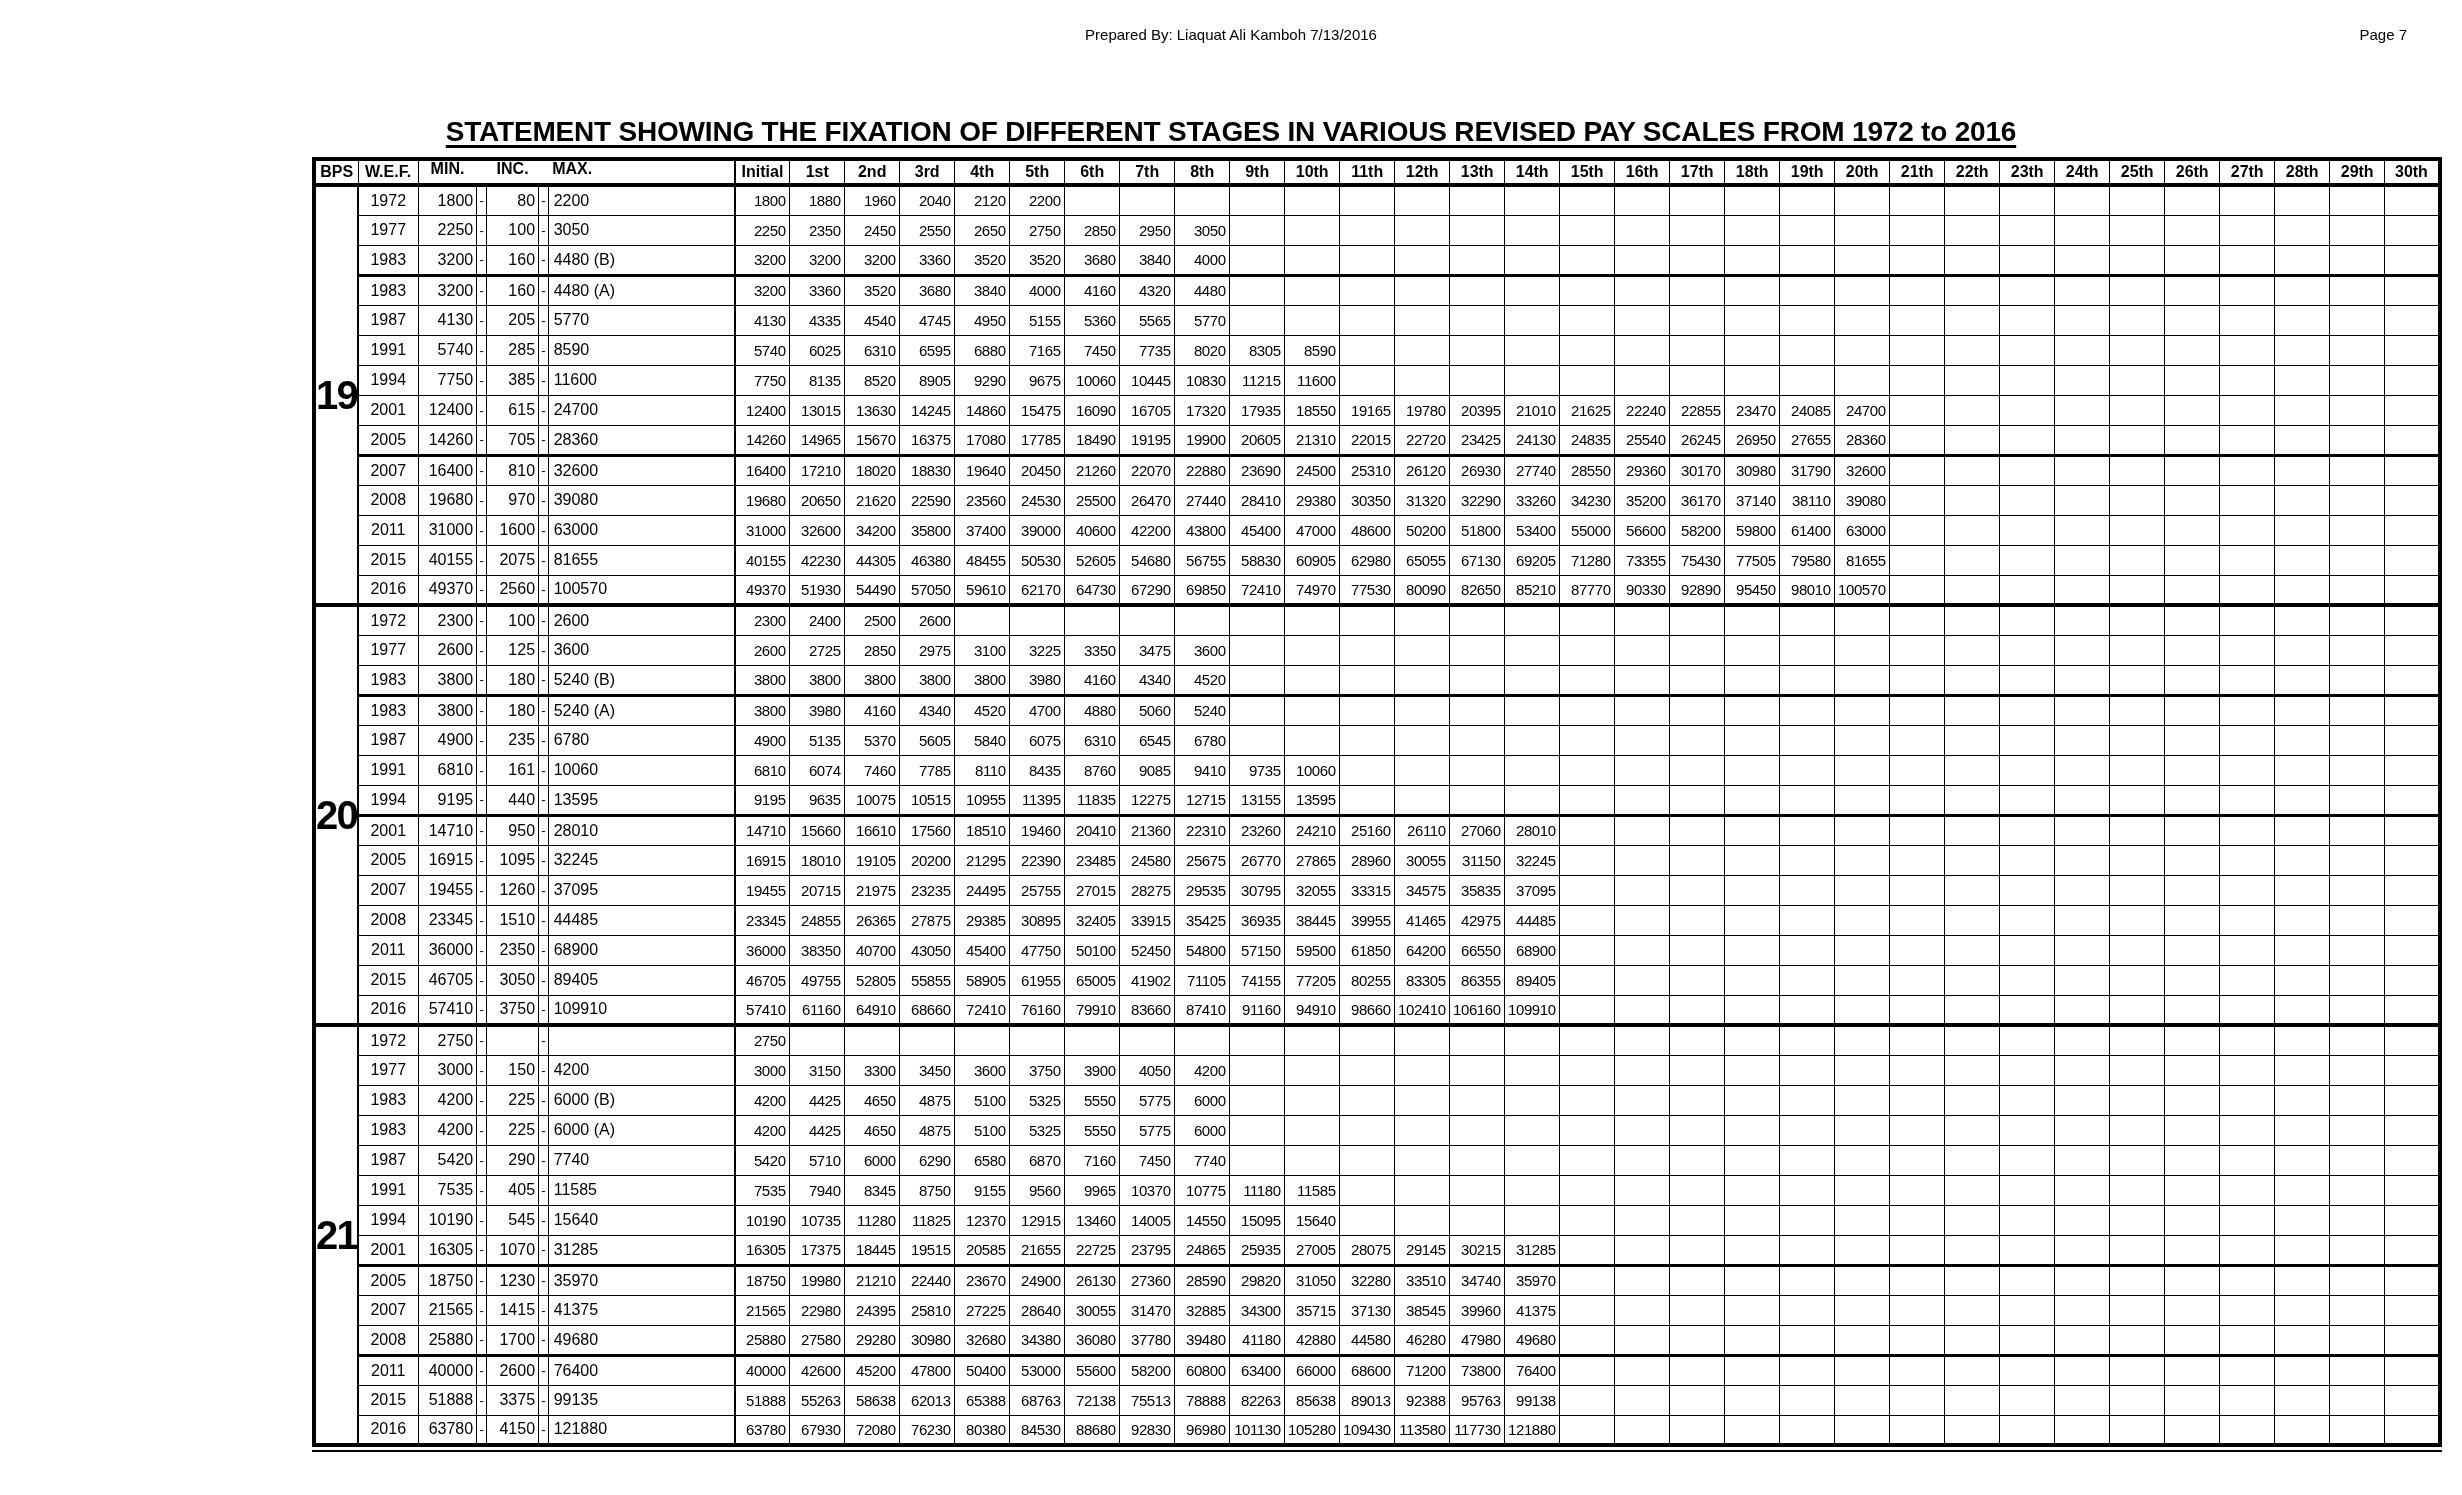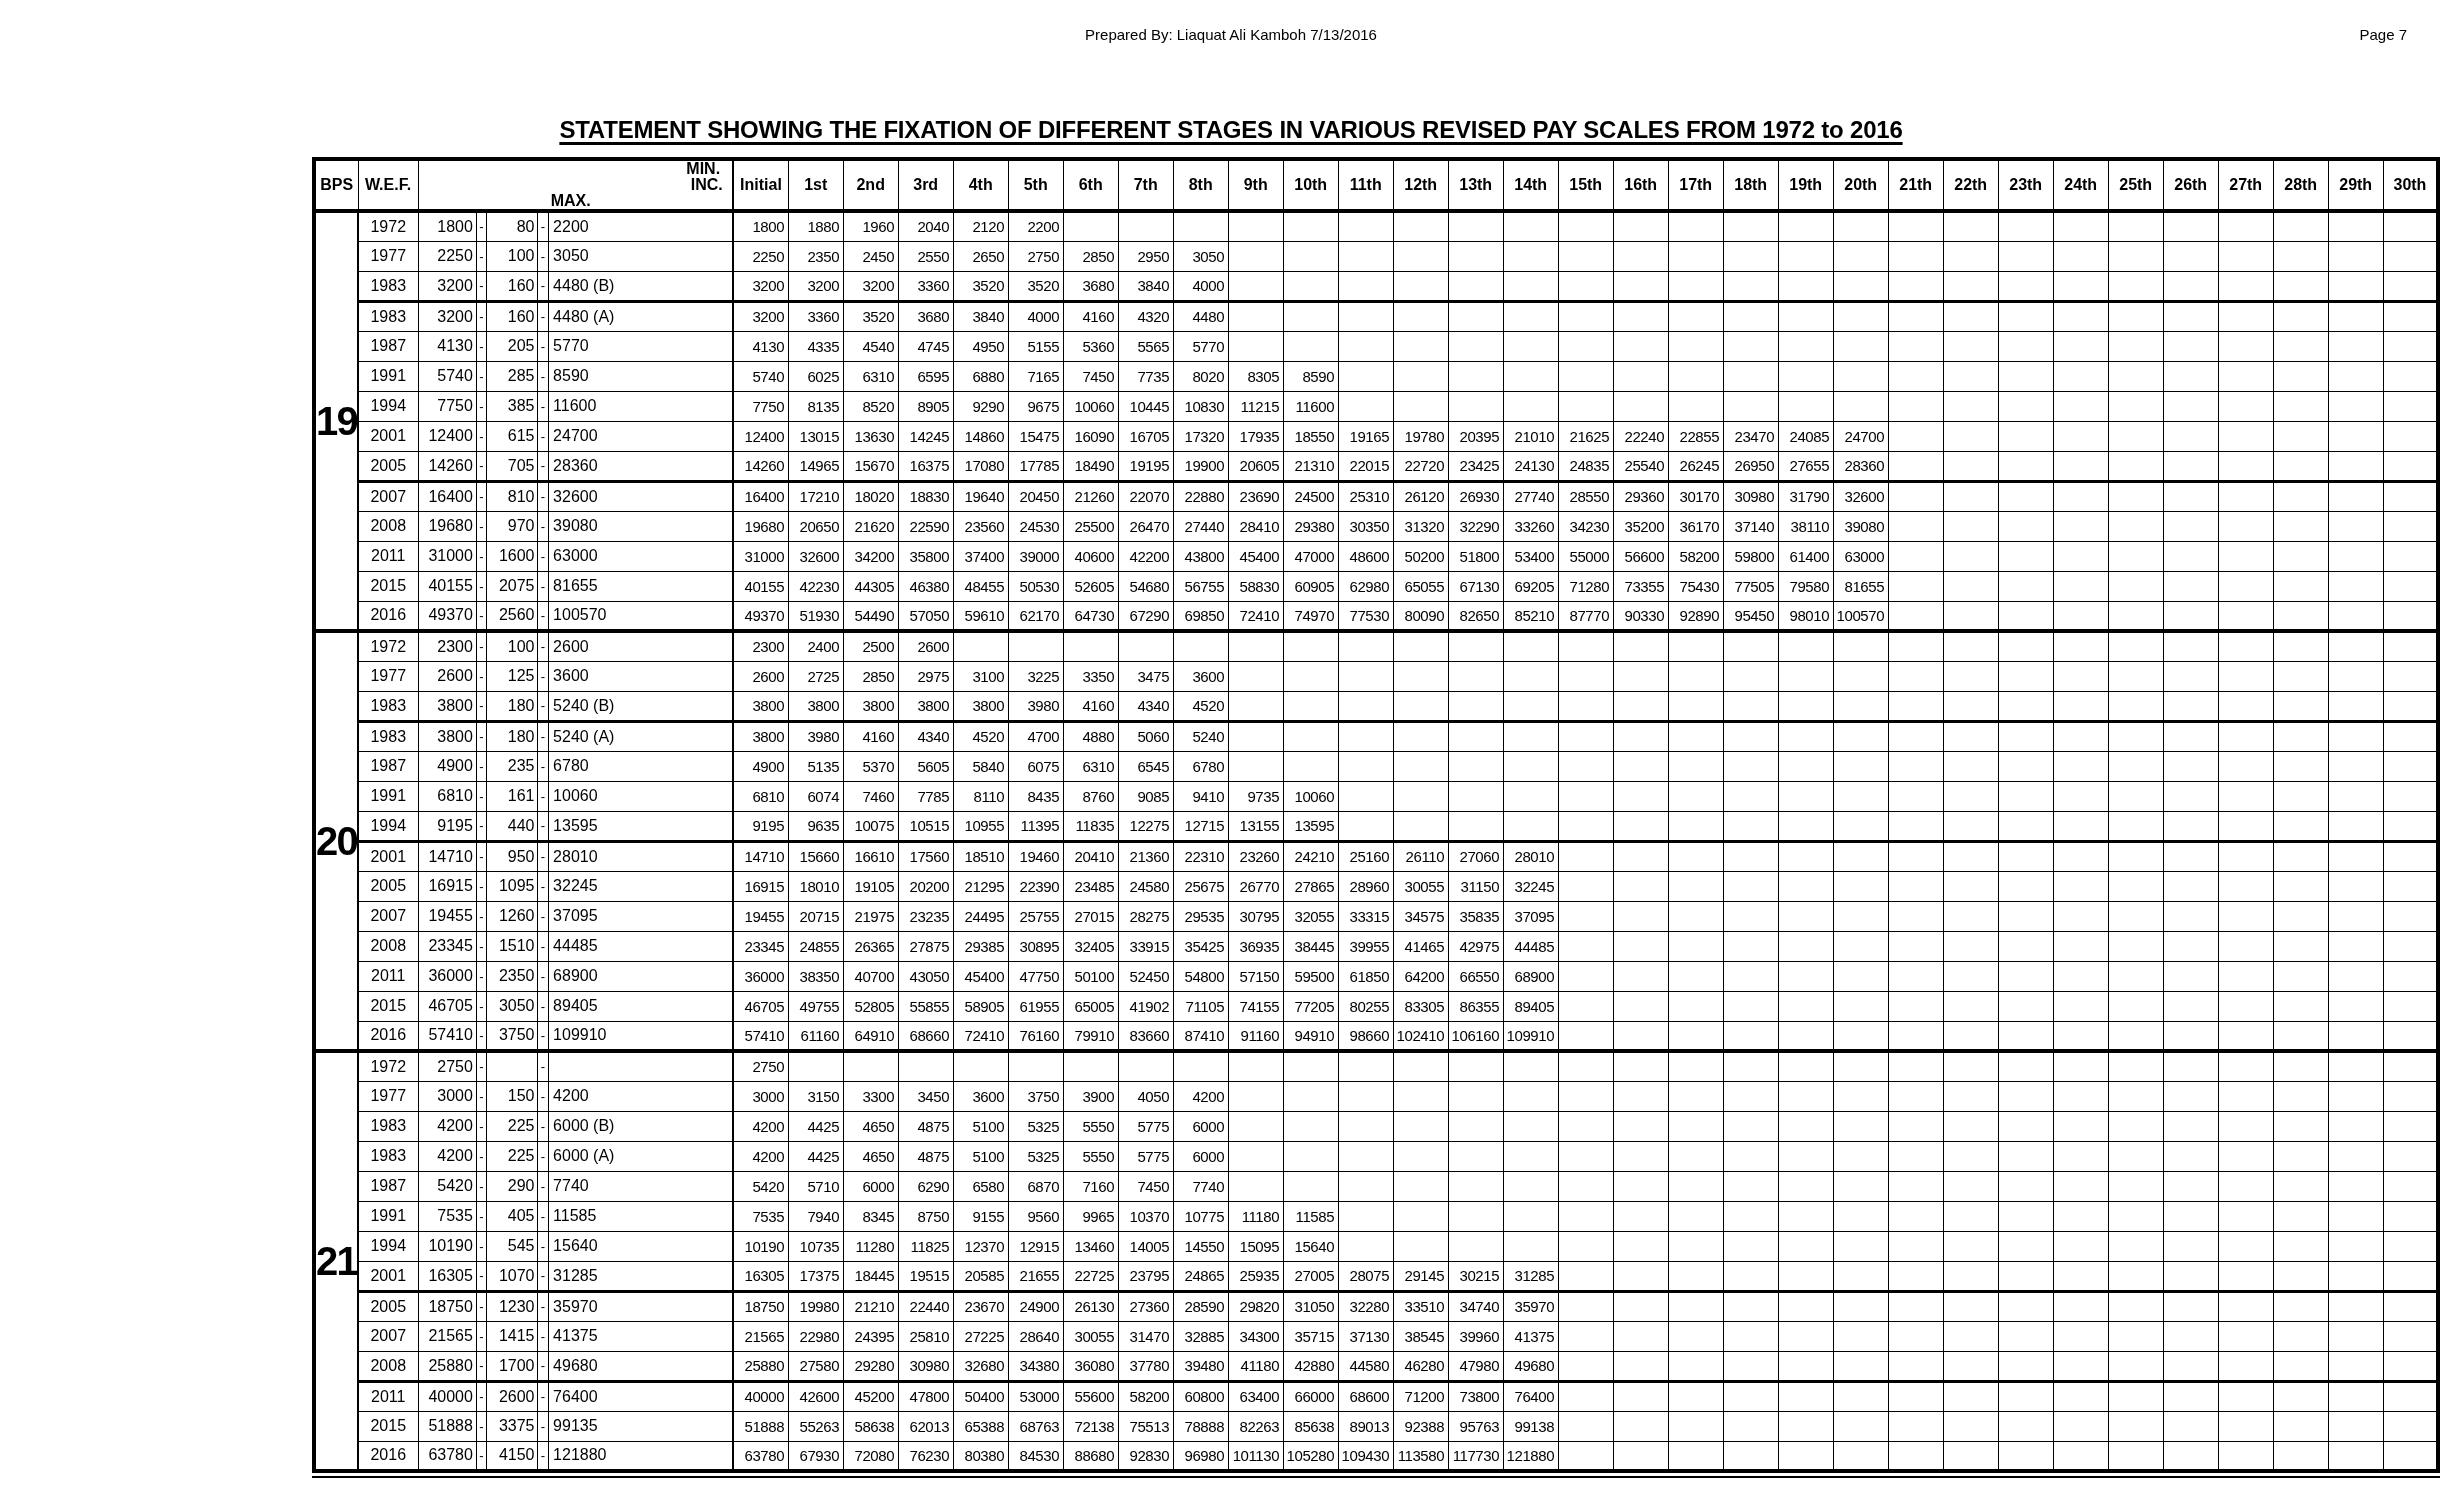--- a/index.html
+++ b/index.html
@@ -10,41 +10,41 @@
   }
   .note {
     position: absolute; top: 26px; left: 0; width: 100%;
     text-align: center; font-size: 15px;
   }
   .pagenum {
     position: absolute; top: 26px; right: 55px; font-size: 15px;
   }
   .title {
     position: absolute; top: 116px; left: 0; width: 100%;
-    text-align: center; font-size: 24px; font-weight: bold;
+    text-align: center; font-size: 28px; font-weight: bold;
     text-decoration: underline; text-decoration-thickness: 2.6px;
     text-underline-offset: 4.4px; letter-spacing: -0.2px;
   }
   .twrap { position: absolute; left: 312px; top: 157px; }
   
   .twrap::after {
     content: ""; display: block; height: 0;
     border-top: 2.6px solid #000; margin-top: 2.6px;
   }
   table { border-collapse: collapse; table-layout: fixed; border: 4.4px solid #000; }
   th, td {
     border: 1.8px solid #000; overflow: hidden; white-space: nowrap;
     height: 30px; font-size: 15px; line-height: 1; vertical-align: middle;
   }
   thead th {
     height: 26px; font-size: 16px; font-weight: bold;
     text-align: center; border-bottom: 4.4px solid #000; padding: 0;
   }
   th.mim { padding: 0; border-right: 2.6px solid #000; }
-  .mimflex { display: flex; align-items: flex-end; height: 100%; flex-direction: column; }
+  .mimflex { display: flex; align-items: flex-start; height: 100%; }
   .mimflex span { display: block; font-weight: bold; font-size: 16px; }
   .mimflex .m1 { width: 58px; text-align: center; }
   .mimflex .s1 { width: 10.6px; }
   .mimflex .m2 { width: 51px; text-align: center; }
   .mimflex .s2 { width: 10.6px; }
   .mimflex .m3 { width: 185px; text-align: left; padding-left: 3.5px; }
   td.bps { font-size: 40px; font-weight: bold; text-align: center; letter-spacing: -1.8px; border-right: 2.6px solid #000; margin-left: 46px; }
   td.wef { text-align: center; font-size: 16px; }
   td.min, td.inc { text-align: right; padding-right: 2.6px; font-size: 16px; }
   td.dash { text-align: center; font-size: 13px; padding: 0; }

